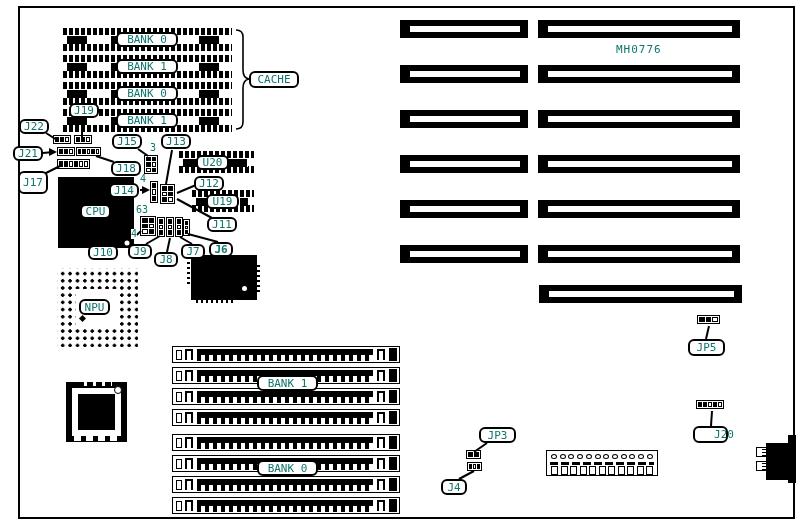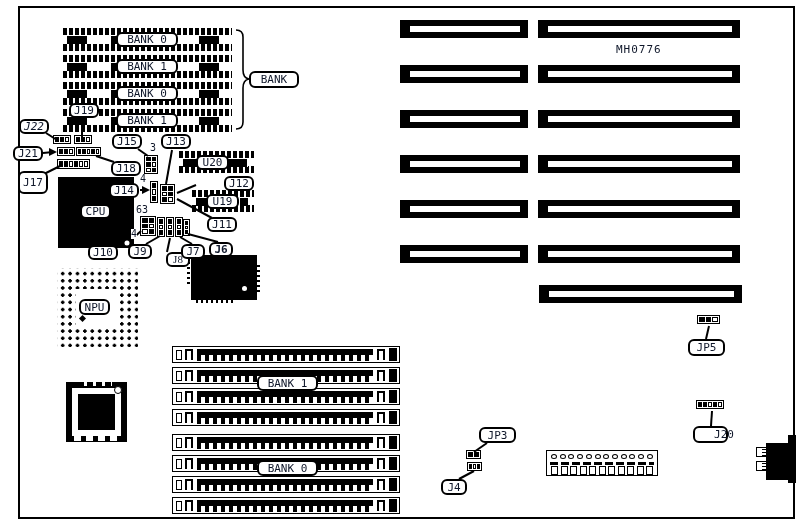--- a/index.html
+++ b/index.html
@@ -1,17 +1,17 @@
 <!DOCTYPE html>
 <html><head>
 <meta charset="utf-8">
 <style>
   html,body{margin:0;padding:0;background:#fff;}
   #stage{position:relative;width:803px;height:527px;background:#fff;overflow:hidden;
-         font-family:"DejaVu Sans Mono",monospace;color:#0f172a;}
+         font-family:"DejaVu Sans Mono",monospace;color:#0f766e;}
   #stage *{box-sizing:border-box;}
   .abs{position:absolute;}
   
   .board{border:2px solid #000;background:#fff;}
   
   .co{position:absolute;display:flex;align-items:center;justify-content:center;
       background:#fff;border:2px solid #000;border-radius:6px;
       font-size:11px;line-height:1;white-space:nowrap;z-index:6;padding:0 1px;}
   
   .digit{position:absolute;font-size:10px;line-height:1;z-index:6;background:#fff;}
@@ -360,38 +360,38 @@
 
   <div class="digit" style="left:150px;top:143px;">3</div>
   <div class="digit" style="left:140px;top:174px;">4</div>
   <div class="digit" style="left:136px;top:205px;">63</div>
   <div class="digit" style="left:131px;top:229px;">4</div>
 
   <div class="co" style="left:116px;top:32px;width:62px;height:15px;">BANK 0</div>
   <div class="co" style="left:116px;top:59px;width:62px;height:15px;">BANK 1</div>
   <div class="co" style="left:116px;top:86px;width:62px;height:15px;">BANK 0</div>
   <div class="co" style="left:116px;top:113px;width:62px;height:15px;">BANK 1</div>
-  <div class="co" style="left:249px;top:71px;width:50px;height:17px;">BANK</div>
+  <div class="co" style="left:249px;top:71px;width:50px;height:17px;">CACHE</div>
 
   <div class="co" style="left:69px;top:103px;width:30px;height:15px;">J19</div>
-  <div class="co" style="left:19px;top:119px;width:30px;height:15px;font-style:italic;">J22</div>
+  <div class="co" style="left:19px;top:119px;width:30px;height:15px;">J22</div>
   <div class="co" style="left:13px;top:146px;width:30px;height:15px;">J21</div>
   <div class="co" style="left:18px;top:171px;width:30px;height:23px;">J17</div>
   <div class="co" style="left:112px;top:134px;width:30px;height:15px;">J15</div>
   <div class="co" style="left:161px;top:134px;width:30px;height:15px;">J13</div>
   <div class="co" style="left:111px;top:161px;width:30px;height:15px;">J18</div>
   <div class="co" style="left:109px;top:183px;width:30px;height:15px;">J14</div>
   <div class="co" style="left:196px;top:155px;width:33px;height:15px;">U20</div>
-  <div class="co" style="left:194px;top:176px;width:30px;height:15px;margin-left:30px;">J12</div>
+  <div class="co" style="left:194px;top:176px;width:30px;height:15px;">J12</div>
   <div class="co" style="left:206px;top:194px;width:33px;height:15px;">U19</div>
   <div class="co" style="left:207px;top:217px;width:30px;height:15px;">J11</div>
   <div class="co" style="left:80px;top:204px;width:31px;height:15px;">CPU</div>
   <div class="co" style="left:88px;top:245px;width:30px;height:15px;">J10</div>
   <div class="co" style="left:128px;top:244px;width:24px;height:15px;">J9</div>
-  <div class="co" style="left:166px;top:252px;width:24px;height:15px;font-family:Liberation Serif, serif;">J8</div>
+  <div class="co" style="left:154px;top:252px;width:24px;height:15px;">J8</div>
   <div class="co" style="left:181px;top:244px;width:24px;height:15px;">J7</div>
   <div class="co" style="left:209px;top:242px;width:24px;height:15px;font-weight:bold;">J6</div>
   <div class="co" style="left:79px;top:299px;width:31px;height:16px;">NPU</div>
 
   <div class="co" style="left:257px;top:375px;width:61px;height:16px;">BANK 1</div>
   <div class="co" style="left:257px;top:460px;width:61px;height:16px;">BANK 0</div>
 
   <div class="co" style="left:688px;top:339px;width:37px;height:17px;">JP5</div>
   <div class="co" style="left:693px;top:426px;width:35px;height:17px;padding-left:28px;">J20</div>
   <div class="co" style="left:479px;top:427px;width:37px;height:16px;">JP3</div>

